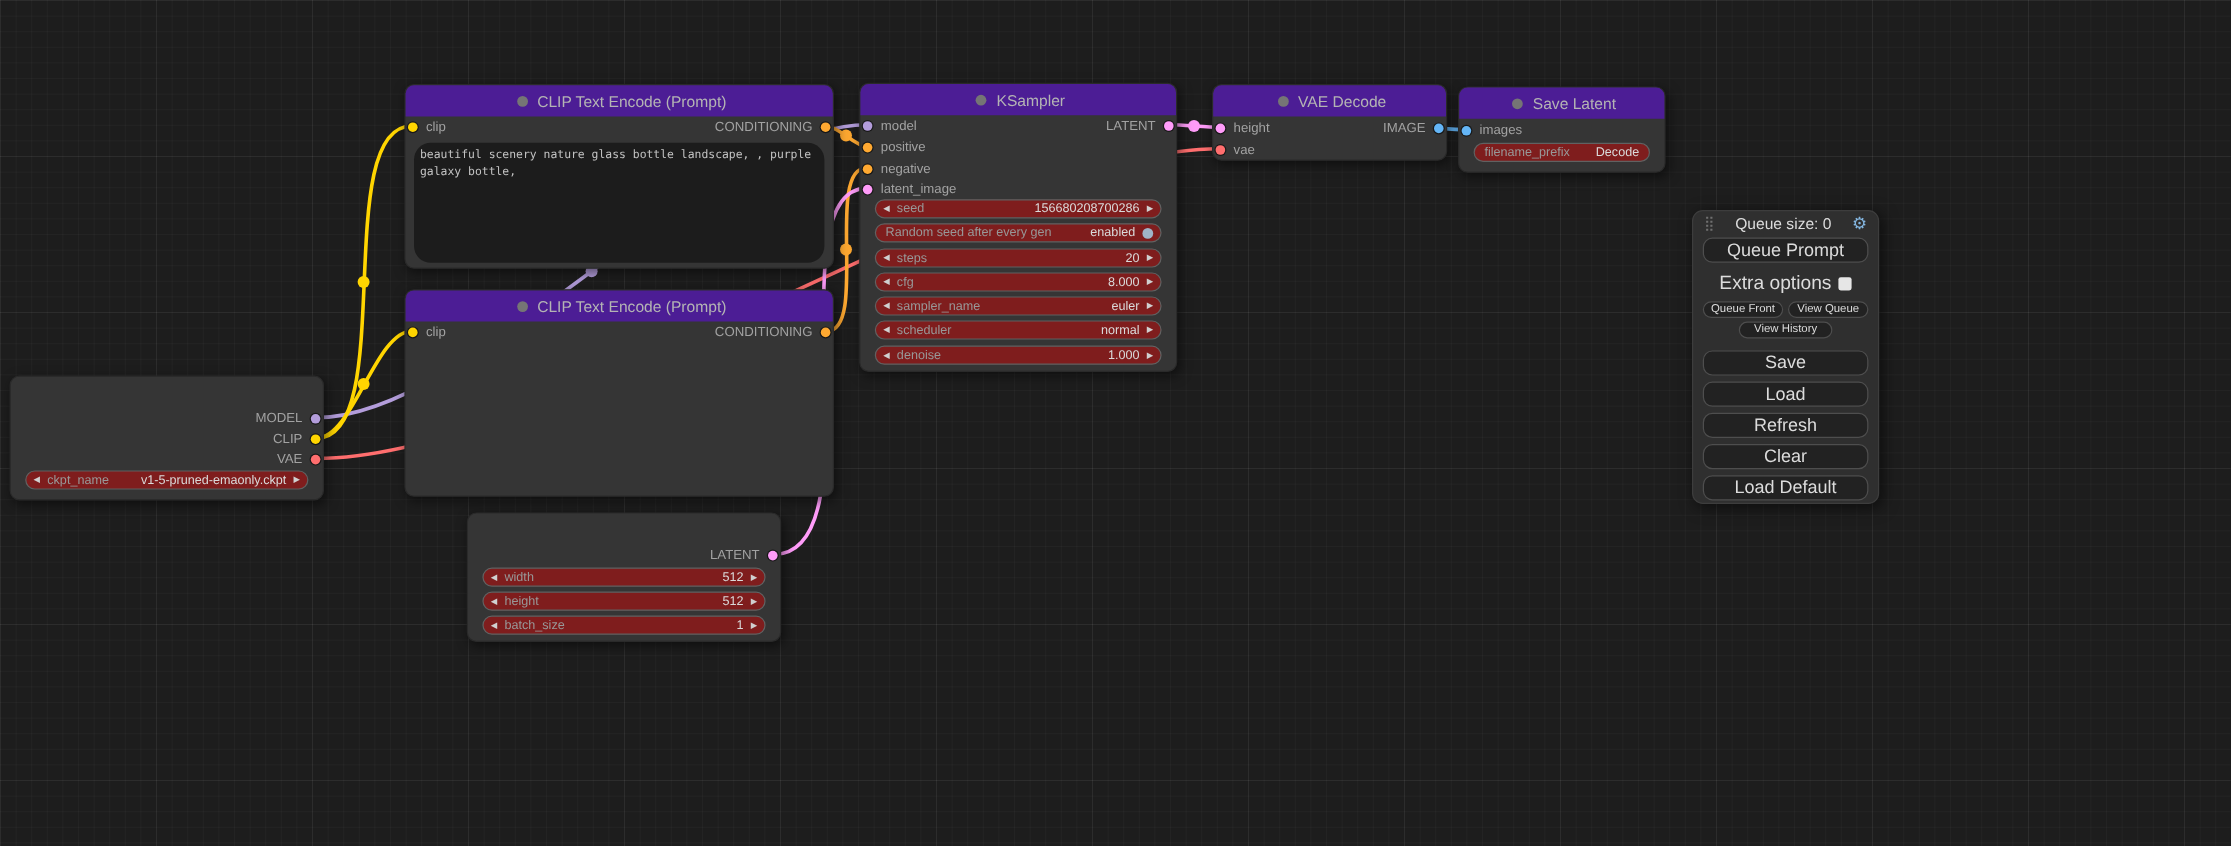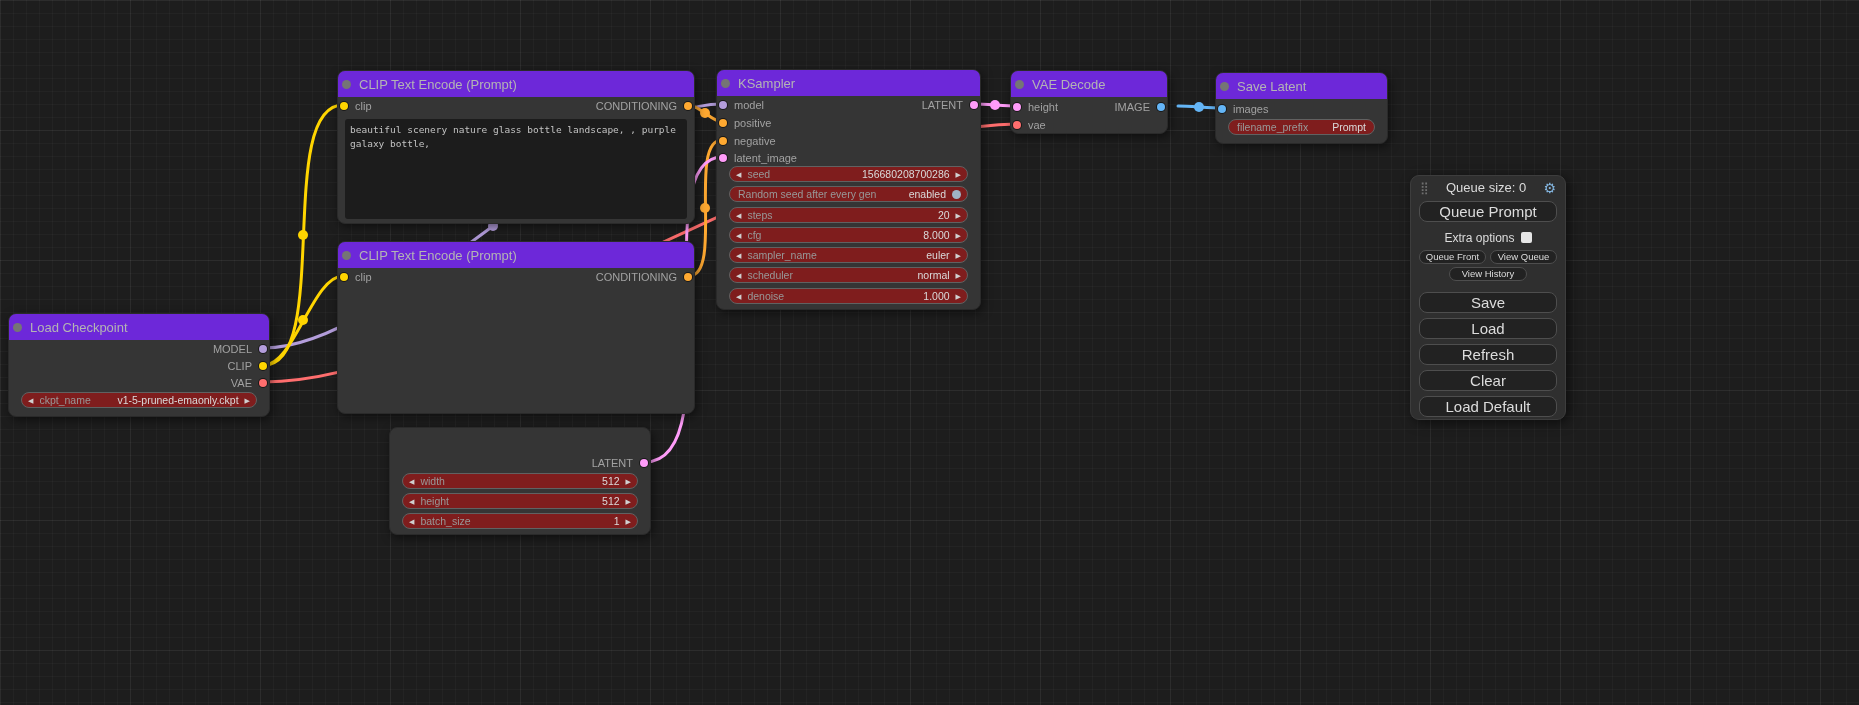--- a/index.html
+++ b/index.html
@@ -12,55 +12,55 @@
       linear-gradient(rgba(255,255,255,0.028) 1px, transparent 1px),
       linear-gradient(90deg, rgba(255,255,255,0.028) 1px, transparent 1px);
     background-size:130px 130px,130px 130px,13px 13px,13px 13px;
     font-family:"Liberation Sans",sans-serif;
   }
   svg.wires{position:absolute;left:0;top:0;z-index:1;}
   svg.wires path{fill:none;stroke-width:3;stroke-linecap:round;}
 
   .node{position:absolute;background:#353535;border-radius:8px;z-index:2;
         box-shadow:2px 3px 10px rgba(0,0,0,.5);border:1px solid #2a2a2a;box-sizing:border-box;}
-  .ntitle{position:absolute;left:0;right:0;top:0;height:26px;background:#6d28d9;
-          border-radius:7px 7px 0 0;display:flex;align-items:center;padding-left:4px;}
+  .ntitle{position:absolute;left:0;right:0;top:0;height:26px;background:#4c1d95;
+          border-radius:7px 7px 0 0;display:flex;align-items:center;padding-left:4px;justify-content:center;}
   .tdot{width:9px;height:9px;border-radius:50%;background:#757575;margin-right:8px;flex:0 0 auto;}
   .ttext{color:#b4b4b4;font-size:13px;white-space:nowrap;}
   .slot{position:absolute;display:flex;align-items:center;height:16px;}
   .slot.in{left:2px;}
   .slot.out{right:2px;}
   .pdot{width:8px;height:8px;border-radius:50%;box-shadow:0 0 0 1px rgba(0,0,0,.55);flex:0 0 auto;}
   .slabel{color:#a2a2a2;font-size:11px;white-space:nowrap;}
   .slot.in .slabel{margin-left:7px;}
   .slot.out .slabel{margin-right:7px;}
   .widget{position:absolute;height:16px;background:#7f1d1d;border:1px solid #616161;border-radius:9px;
           display:flex;align-items:center;padding:0 6px;box-sizing:border-box;text-align:center;}
   .arr{font-size:7px;color:#d0d0d0;line-height:1;flex:0 0 auto;cursor:pointer;}
   .wname{color:#989898;font-size:10.5px;margin-left:6px;white-space:nowrap;}
   .wval{color:#dadada;font-size:10.5px;margin-left:auto;margin-right:6px;white-space:nowrap;}
   .widget.noarrow .wname{margin-left:2px;}
   .widget.noarrow .wval{margin-right:2px;}
   .toggle-dot{width:9px;height:9px;border-radius:50%;margin-left:4px;flex:0 0 auto;}
-  .ta{position:absolute;background:#1c1c1c;border-radius:3px;color:#c3c3c3;overflow:hidden;
+  .ta{position:absolute;background:#1c1c1c;border-radius:14px;color:#c3c3c3;overflow:hidden;
       font-family:"DejaVu Sans Mono",monospace;font-size:9.5px;line-height:1.45;padding:4px 5px;
       white-space:pre-wrap;word-break:break-word;box-sizing:border-box;}
 
   .menu{position:absolute;left:1410px;top:175px;width:156px;height:245px;z-index:5;
         background:#2f2f2f;border:1px solid #3d3d3d;border-radius:9px;
         box-shadow:3px 3px 12px rgba(0,0,0,.55);display:flex;flex-direction:column;box-sizing:border-box;}
   .menu-header{height:24px;display:flex;align-items:center;justify-content:space-between;padding:2px 9px 0 9px;}
   .drag-handle{color:#6f6f6f;font-size:12px;cursor:grab;}
   .queue-size{color:#dcdcdc;font-size:13px;}
   .gear{font-size:14px;cursor:pointer;line-height:1;}
   .mbtn{display:block;background:#222;border:1px solid #4e4e4e;border-radius:8px;color:#dcdcdc;
         font-family:"Liberation Sans",sans-serif;cursor:pointer;}
   .mbtn.big{margin:3px 8px 2px 8px;height:23px;font-size:15px;}
   .extra-row{display:flex;align-items:center;justify-content:center;gap:6px;margin:7px 0 3px 0;
-             color:#dcdcdc;font-size:12px;}
+             color:#dcdcdc;font-size:16px;}
   .checkbox{width:11px;height:11px;background:#e6e6e6;border-radius:2px;display:inline-block;}
   .small-row{display:flex;gap:4px;margin:2px 8px 1px 8px;}
   .small-row.center{justify-content:center;}
   .mbtn.small{flex:1;height:14px;font-size:9.5px;border-radius:7px;padding:0;}
   .mbtn.small.half{flex:0 0 56%;}
   .menu-gap{height:9px;}
 </style>
 </head>
 <body>
 
@@ -81,24 +81,20 @@
     <circle cx="303" cy="235" r="5" fill="#FFD500"></circle>
     <circle cx="303" cy="320" r="5" fill="#FFD500"></circle>
     <circle cx="705" cy="208" r="5" fill="#FFA931"></circle>
     <circle cx="705" cy="113" r="5" fill="#FFA931"></circle>
     <circle cx="690" cy="310" r="5" fill="#FF9CF9"></circle>
     <circle cx="995" cy="105" r="5" fill="#FF9CF9"></circle>
     <circle cx="1199" cy="107" r="5" fill="#64B5F6"></circle>
   </svg>
 
   <div class="node" style="left:8px;top:313px;width:262px;height:104px">
-    <div class="ntitle">
-      <span class="tdot"></span>
-      <span class="ttext">Load Checkpoint</span>
-    </div>
     <div class="slot out" style="top:27px">
       <span class="slabel">MODEL</span>
       <span class="pdot" style="background: rgb(179, 157, 219);"></span>
     </div>
     <div class="slot out" style="top:44px">
       <span class="slabel">CLIP</span>
       <span class="pdot" style="background: rgb(255, 213, 0);"></span>
     </div>
     <div class="slot out" style="top:61px">
       <span class="slabel">VAE</span>
@@ -230,21 +226,21 @@
       <span class="arr">▶</span>
     </div>
     <div class="widget" style="left:12px;right:12px;top:218px">
       <span class="arr">◀</span>
       <span class="wname">denoise</span>
       <span class="wval">1.000</span>
       <span class="arr">▶</span>
     </div>
   </div>
 
-  <div class="node" style="left:1010px;top:70px;width:158px;height:64px">
+  <div class="node" style="left:1010px;top:70px;width:196px;height:64px">
     <div class="ntitle">
       <span class="tdot"></span>
       <span class="ttext">VAE Decode</span>
     </div>
     <div class="slot in" style="top:28px">
       <span class="pdot" style="background: rgb(255, 156, 249);"></span>
       <span class="slabel">height</span>
     </div>
     <div class="slot in" style="top:46px">
       <span class="pdot" style="background: rgb(255, 110, 110);"></span>
@@ -260,21 +256,21 @@
     <div class="ntitle">
       <span class="tdot"></span>
       <span class="ttext">Save Latent</span>
     </div>
     <div class="slot in" style="top:28px">
       <span class="pdot" style="background: rgb(100, 181, 246);"></span>
       <span class="slabel">images</span>
     </div>
     <div class="widget noarrow" style="left:12px;right:12px;top:46px">
       <span class="wname">filename_prefix</span>
-      <span class="wval">Prompt</span>
+      <span class="wval">Decode</span>
     </div>
   </div>
 
   <div class="menu">
     <div class="menu-header">
       <span class="drag-handle">⣿</span>
       <span class="queue-size">Queue size: 0</span>
       <span class="gear" style="color: rgb(132, 182, 224);">⚙</span>
     </div>
     <button class="mbtn big">Queue Prompt</button>

